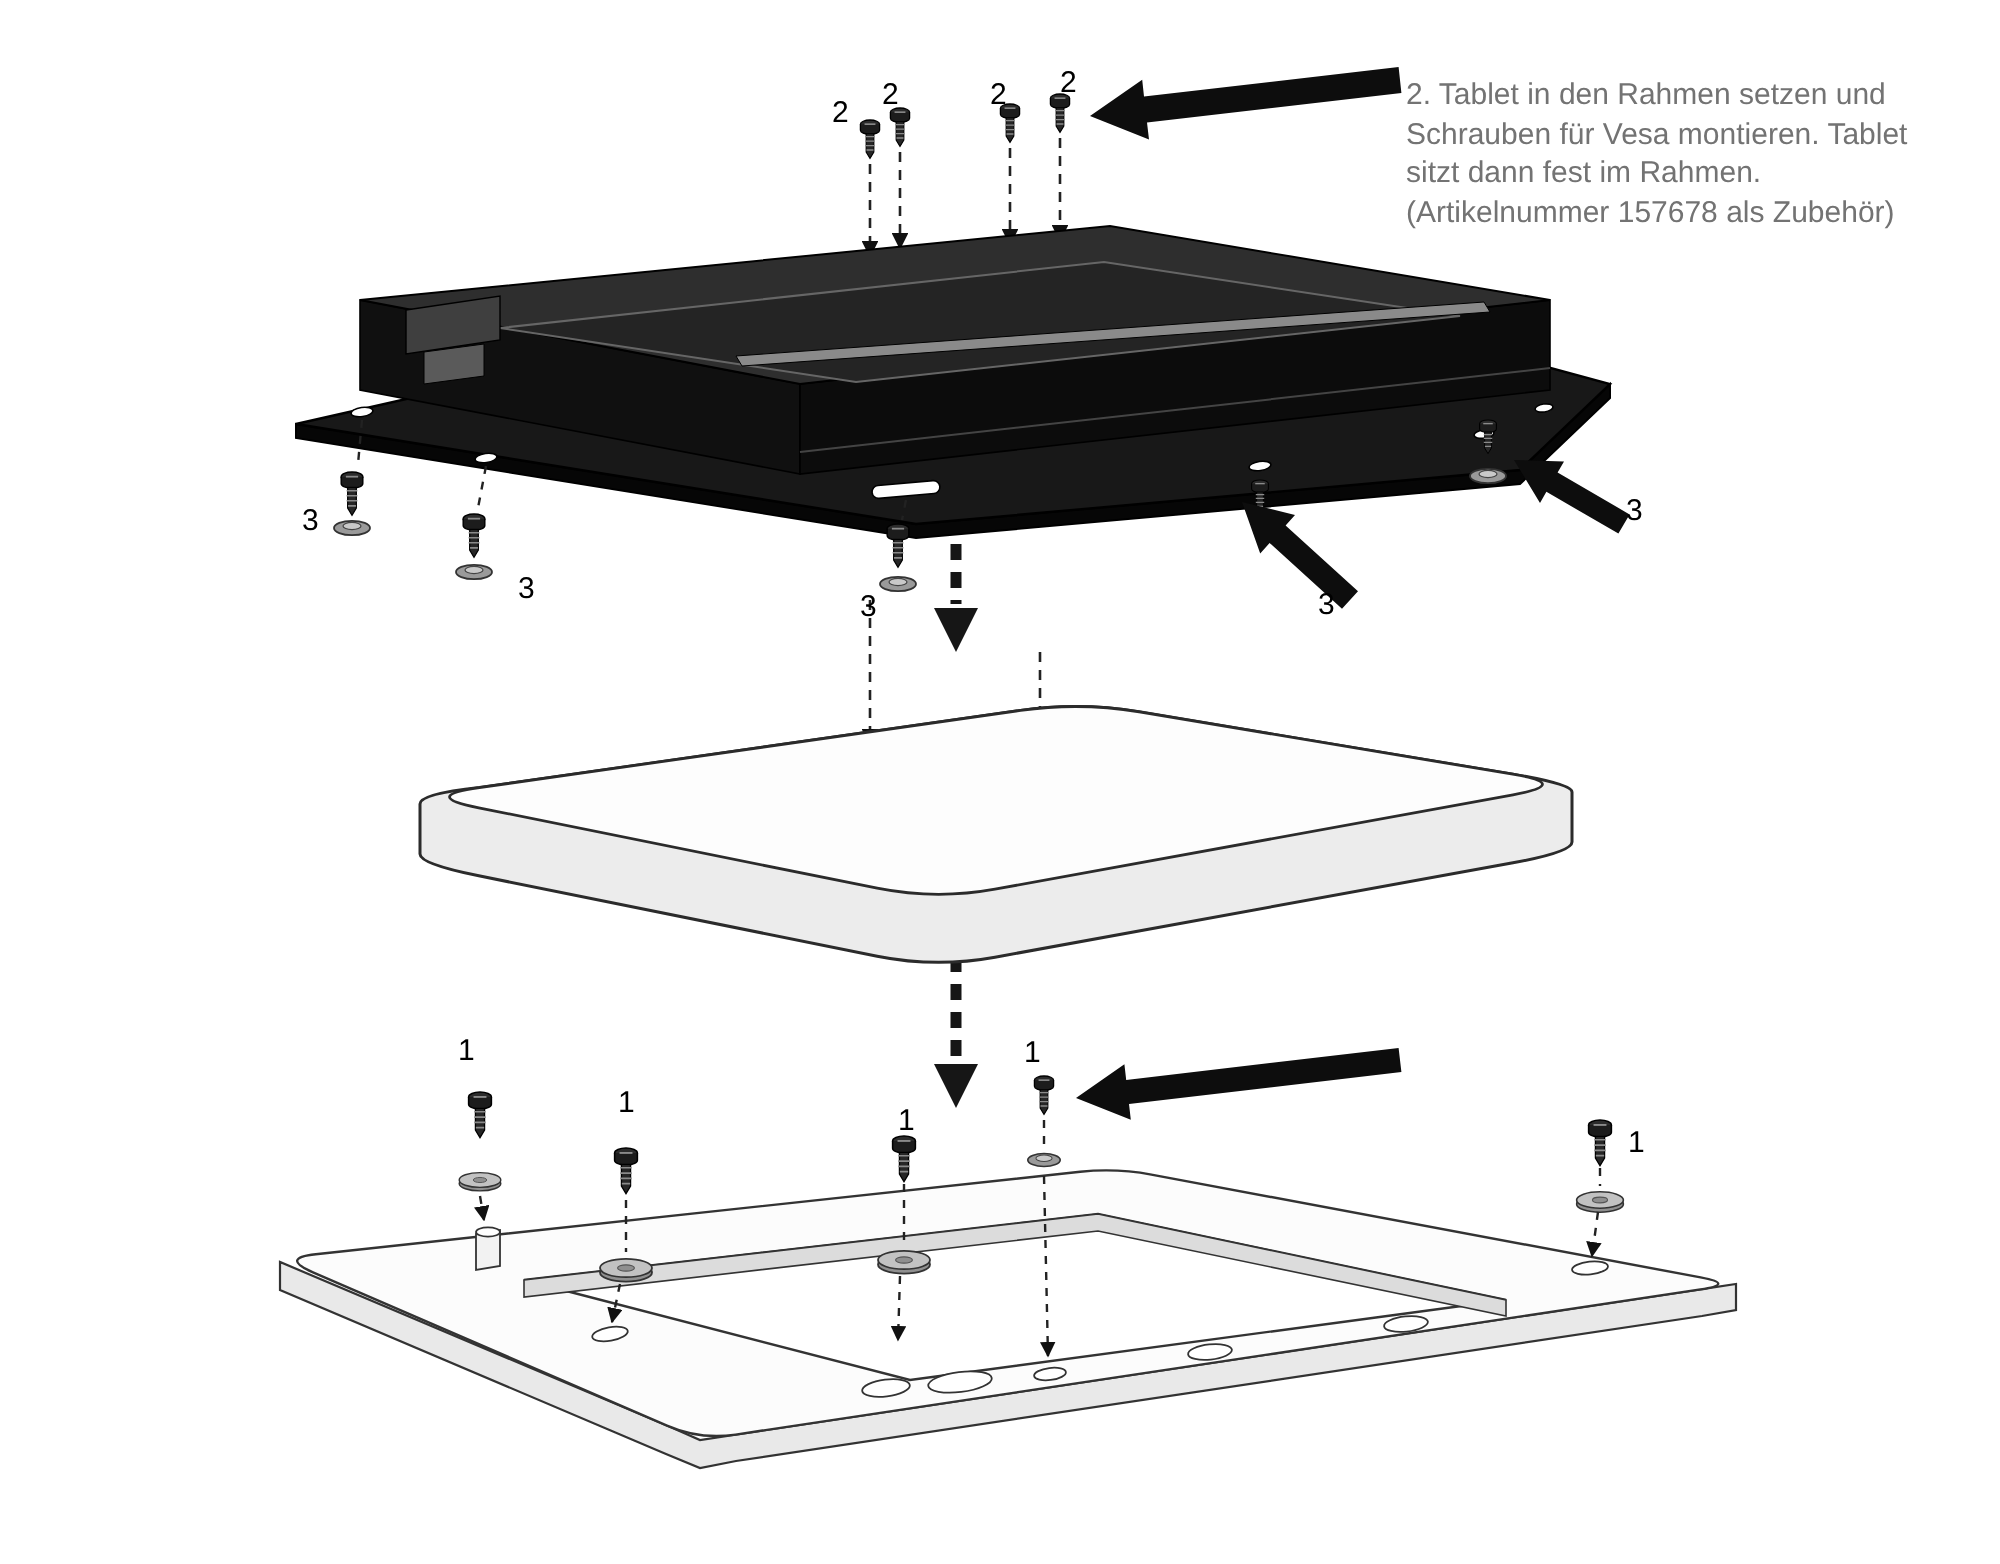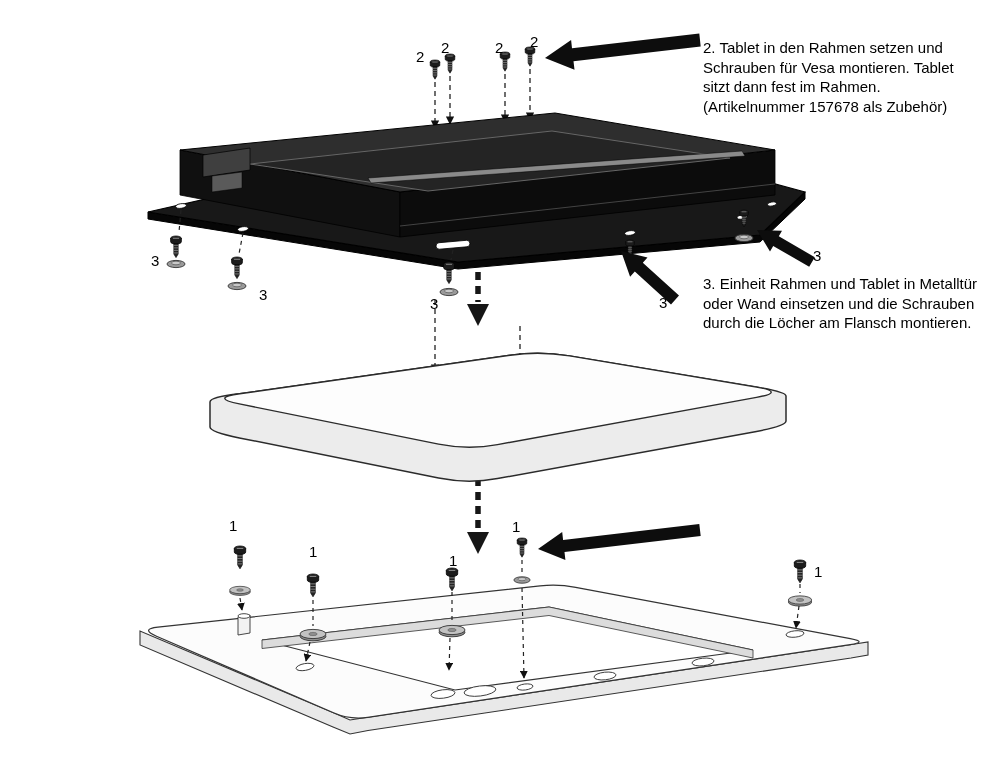--- a/index.html
+++ b/index.html
@@ -5,21 +5,21 @@
   html,body { margin:0; padding:0; background:#fff; }
   .stage {
     position:relative; width:1000px; height:782px; background:#ffffff;
     font-family:"Liberation Sans", sans-serif; overflow:hidden;
   }
   .stage svg { position:absolute; left:0; top:0; }
   .num {
     position:absolute; font-size:15px; color:#000; line-height:15px;
   }
   .step-text {
-    position:absolute; font-size:15px; line-height:19.5px; color:#000000;
+    position:absolute; font-size:15px; line-height:19.5px; color:#737373;
     white-space:pre-line;
   }
 </style>
 </head>
 <body>
 
 <div class="stage">
 
 <svg width="1000" height="782" viewBox="0 0 1000 782">
   <defs>
@@ -167,17 +167,14 @@
 <div class="num" style="left:229px;top:518px">1</div>
 <div class="num" style="left:309px;top:544px">1</div>
 <div class="num" style="left:449px;top:553px">1</div>
 <div class="num" style="left:512px;top:519px">1</div>
 <div class="num" style="left:814px;top:564px">1</div>
 
 <div class="step-text" style="left:703px;top:38px;width:255px">2. Tablet in den Rahmen setzen und
 Schrauben für Vesa montieren. Tablet
 sitzt dann fest im Rahmen.
 (Artikelnummer 157678 als Zubehör)</div>
-<div class="step-text" style="left:703px;top:274px;width:275px">3. Einheit Rahmen und Tablet in Metalltür
-oder Wand einsetzen und die Schrauben
-durch die Löcher am Flansch montieren.</div>
 
 </div>
 
 </body></html>

